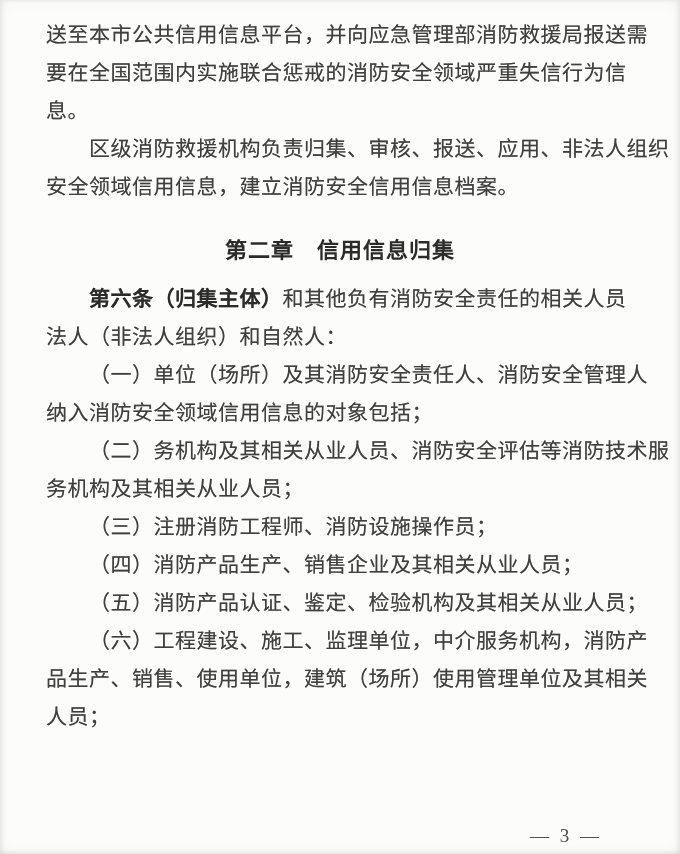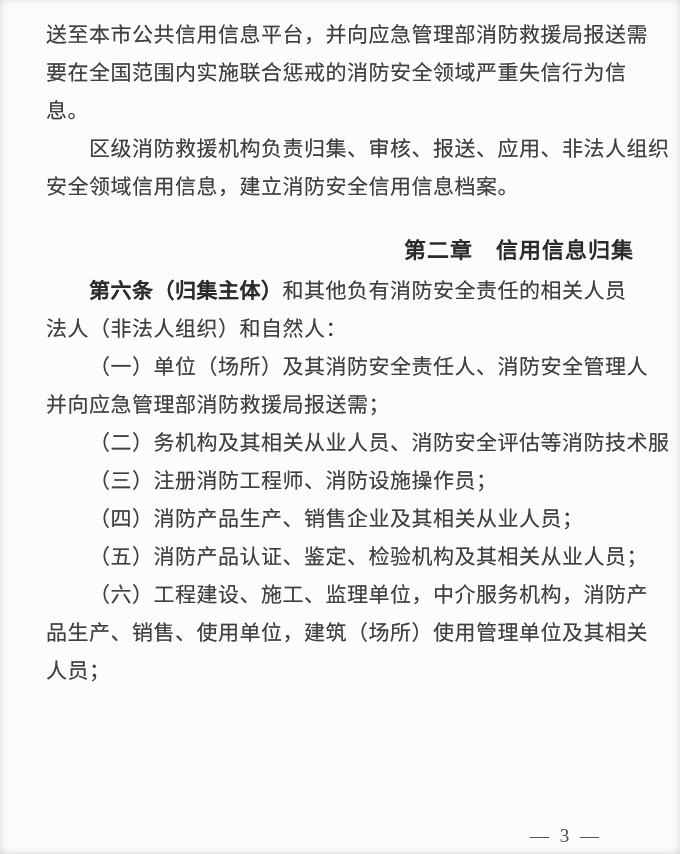--- a/index.html
+++ b/index.html
@@ -36,22 +36,22 @@
     line-height: 38px;
     color: #3f3f3f;
     white-space: nowrap;
     letter-spacing: 0.5px;
     text-shadow: 0 0 0.6px rgba(70,70,70,0.55);
   }
   .indent {
     text-indent: 43px;
   }
   .chapter {
-    margin: 26px 0 2px 0;
-    text-align: right;
+    margin: 26px 0 10px 0;
+    text-align: center;
     font-family: "Liberation Sans", "DejaVu Sans", sans-serif;
     font-weight: 700;
     font-size: 22px;
     line-height: 38px;
     color: #2b2b2b;
     letter-spacing: 1px;
   }
   .article-label {
     font-family: "Liberation Sans", "DejaVu Sans", sans-serif;
     font-weight: 700;
@@ -80,23 +80,24 @@
 
     <p class="line indent">区级消防救援机构负责归集、审核、报送、应用、非法人组织</p>
     <p class="line">安全领域信用信息，建立消防安全信用信息档案。</p>
 
     <h2 class="chapter">第二章　信用信息归集</h2>
 
     <p class="line indent"><span class="article-label">第六条（归集主体）</span><span>和其他负有消防安全责任的相关人员</span></p>
     <p class="line">法人（非法人组织）和自然人：</p>
 
     <p class="line indent">（一）单位（场所）及其消防安全责任人、消防安全管理人</p>
-    <p class="line">并向应急管理部消防救援局报送需；</p>
+    <p class="line">纳入消防安全领域信用信息的对象包括；</p>
 
     <p class="line indent">（二）务机构及其相关从业人员、消防安全评估等消防技术服</p>
+    <p class="line">务机构及其相关从业人员；</p>
 
     <p class="line indent">（三）注册消防工程师、消防设施操作员；</p>
 
     <p class="line indent">（四）消防产品生产、销售企业及其相关从业人员；</p>
 
     <p class="line indent">（五）消防产品认证、鉴定、检验机构及其相关从业人员；</p>
 
     <p class="line indent">（六）工程建设、施工、监理单位，中介服务机构，消防产</p>
     <p class="line">品生产、销售、使用单位，建筑（场所）使用管理单位及其相关</p>
     <p class="line">人员；</p>

